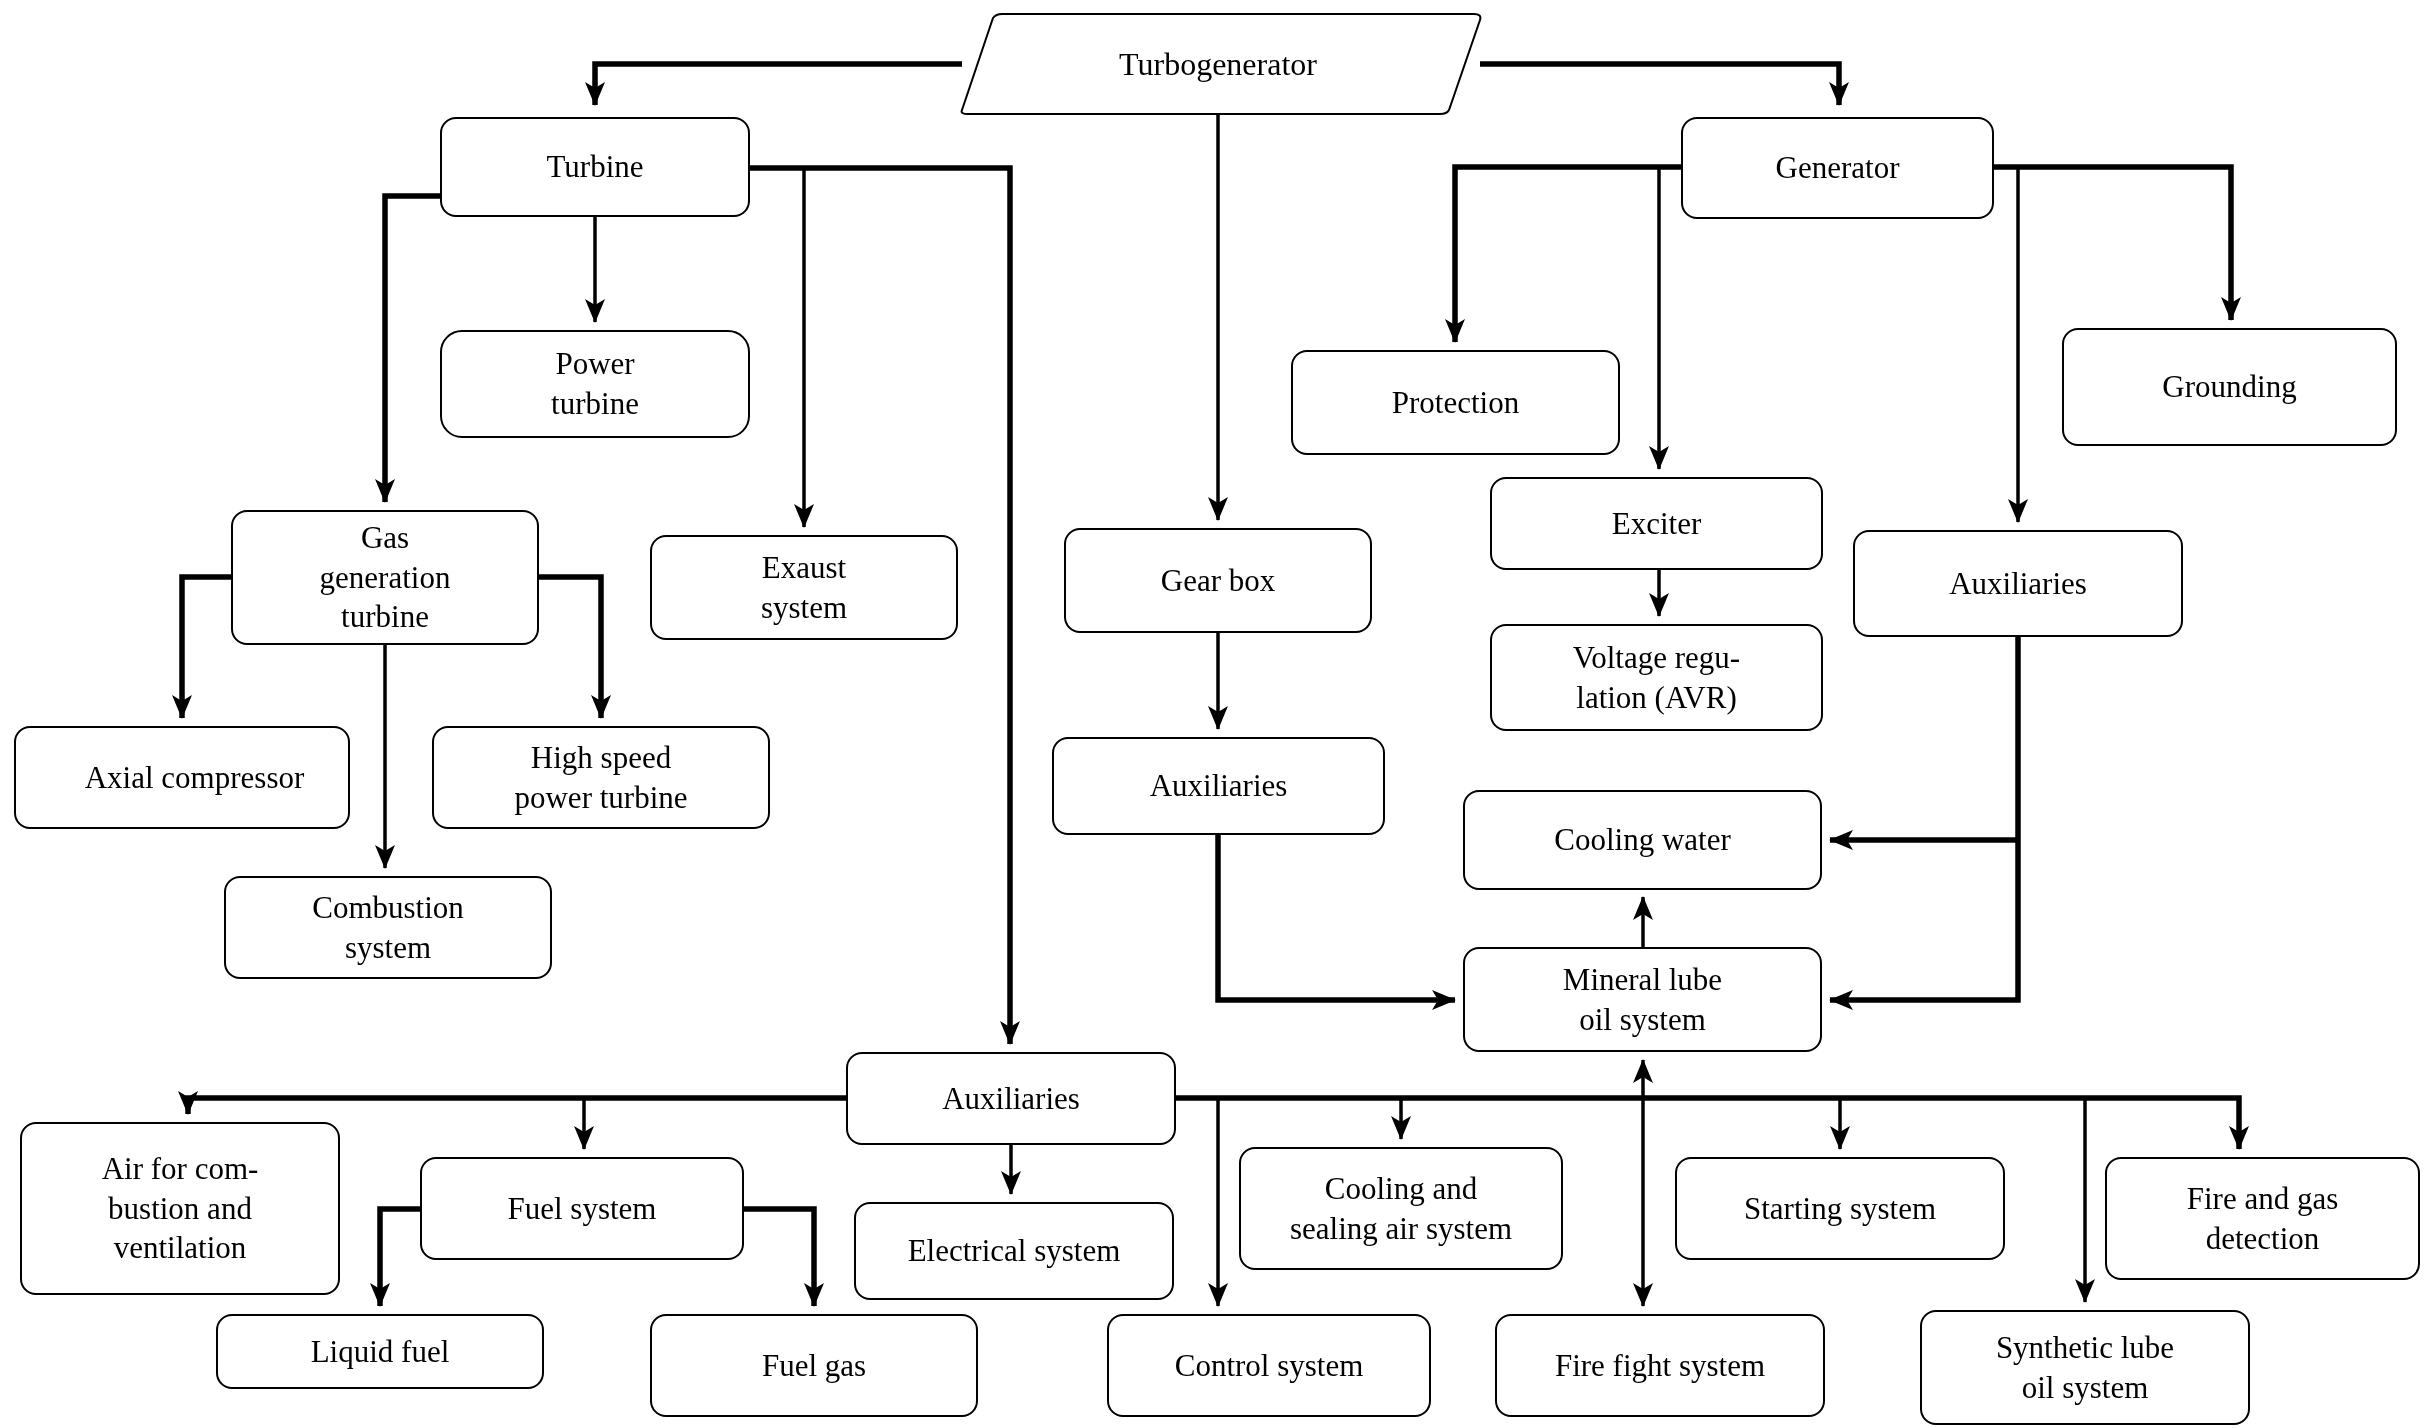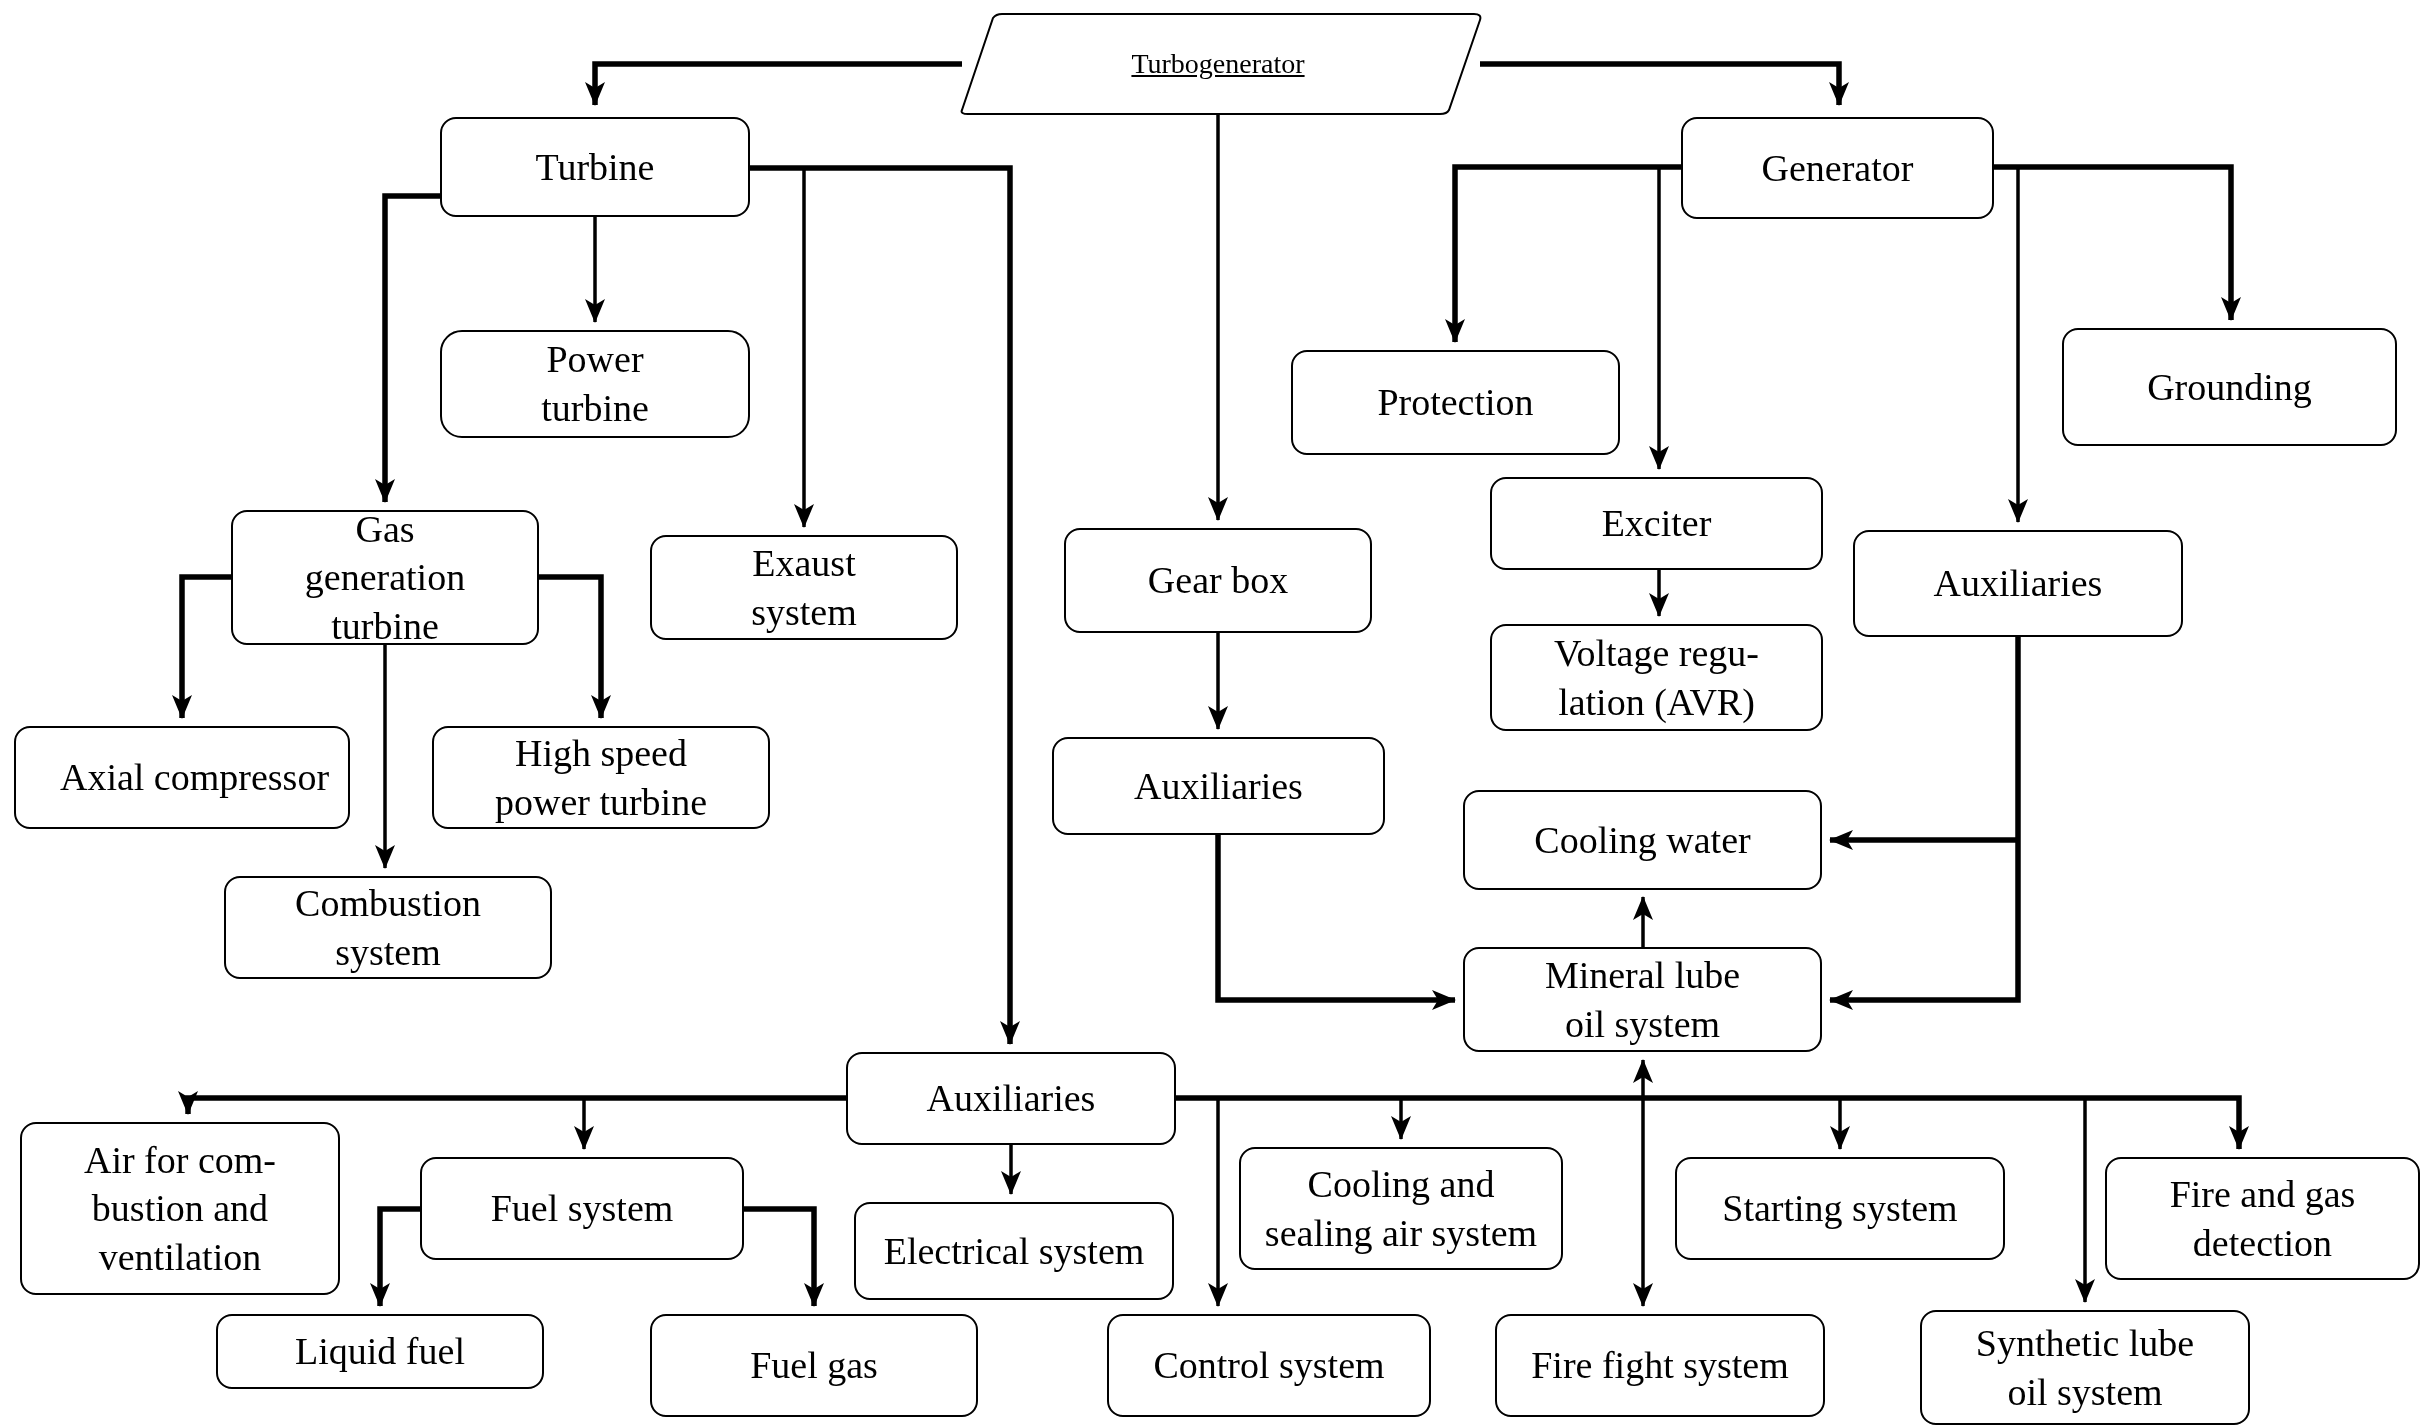--- a/index.html
+++ b/index.html
@@ -1,22 +1,22 @@
 <!DOCTYPE html>
 <html><head>
 <meta charset="utf-8">
 <style>
   html,body{margin:0;padding:0;background:#ffffff;}
   #canvas{position:relative;width:2436px;height:1428px;background:#ffffff;overflow:hidden;
           font-family:"Liberation Serif","DejaVu Serif",serif;color:#000;}
   .node{position:absolute;border:2px solid #000;border-radius:16px;background:#fff;
         display:flex;align-items:center;justify-content:center;text-align:center;
-        font-size:38px;line-height:1.28;white-space:pre-line;box-sizing:border-box;}
+        font-size:31px;line-height:1.28;white-space:pre-line;box-sizing:border-box;}
   .plain{position:absolute;border:none;background:transparent;display:flex;align-items:center;
-         justify-content:center;text-align:center;font-size:28px;white-space:pre-line;text-decoration:underline;}
+         justify-content:center;text-align:center;font-size:32px;white-space:pre-line;}
   svg{position:absolute;left:0;top:0;}
   .ln{stroke:#000;fill:none;stroke-width:3.5;}
   .thick{stroke-width:5.5;}
   .shape{stroke:#000;fill:#fff;stroke-width:2;}
 </style>
 </head>
 <body>
 
 <div id="canvas">
 

